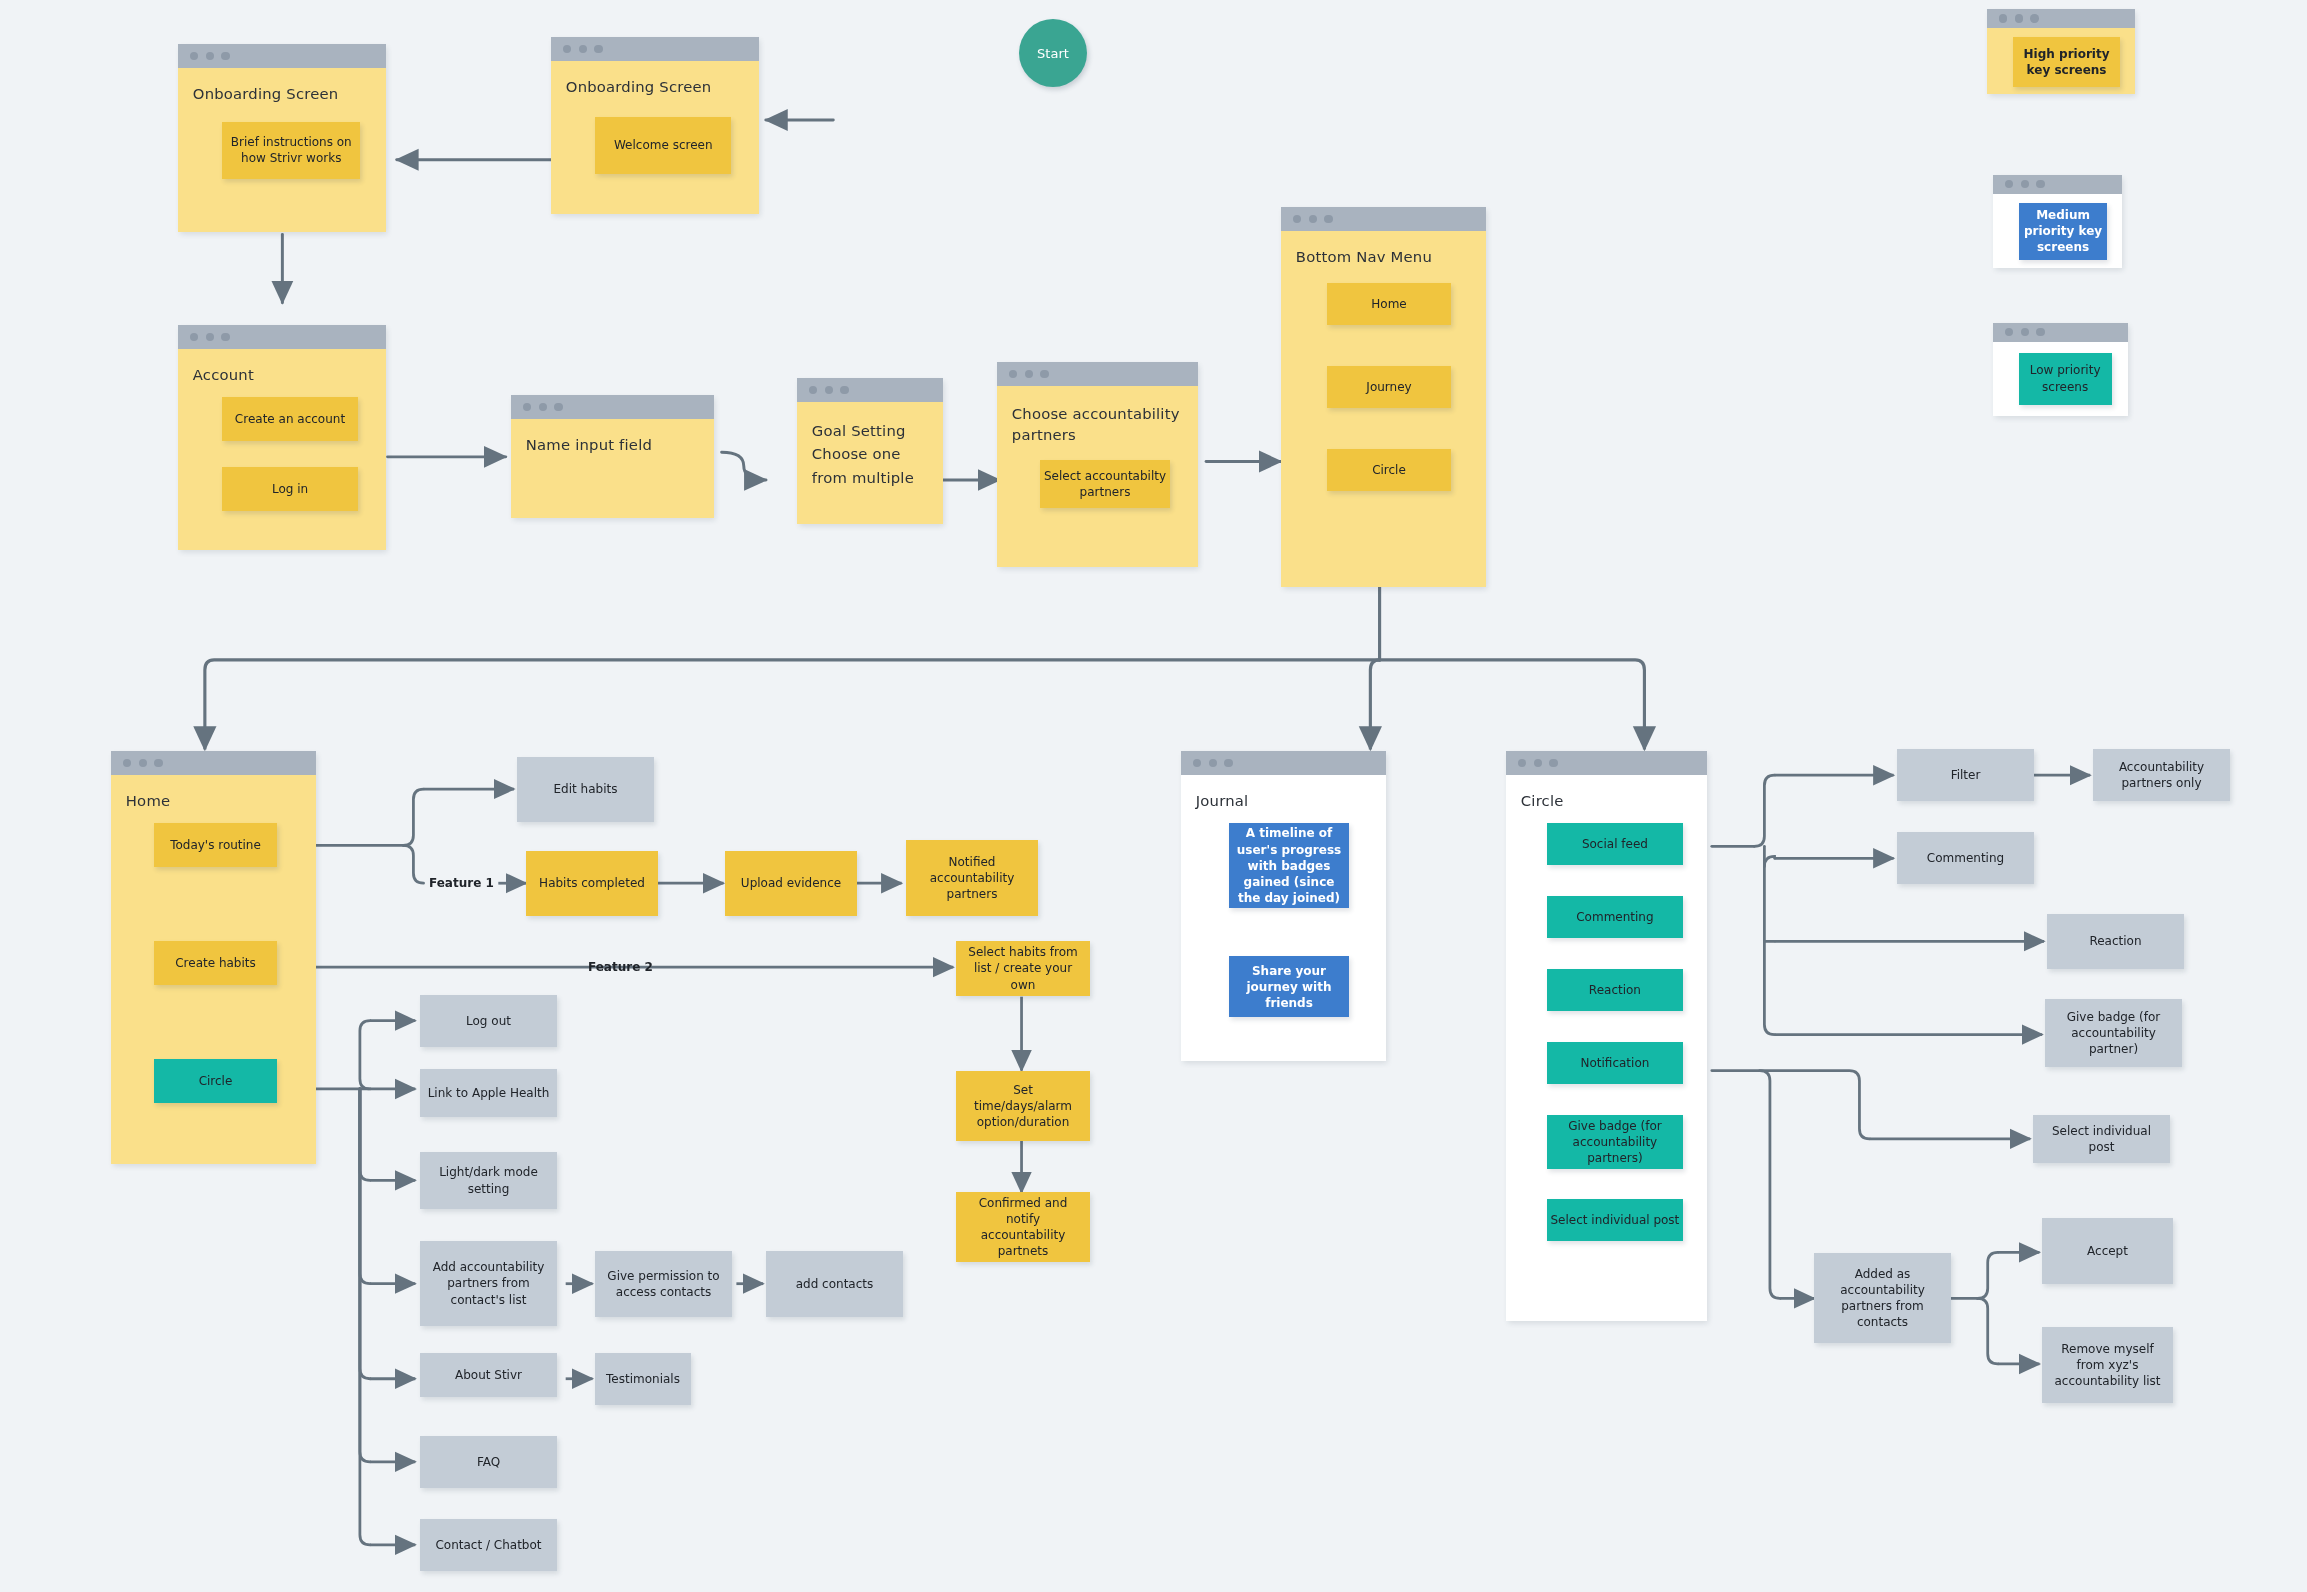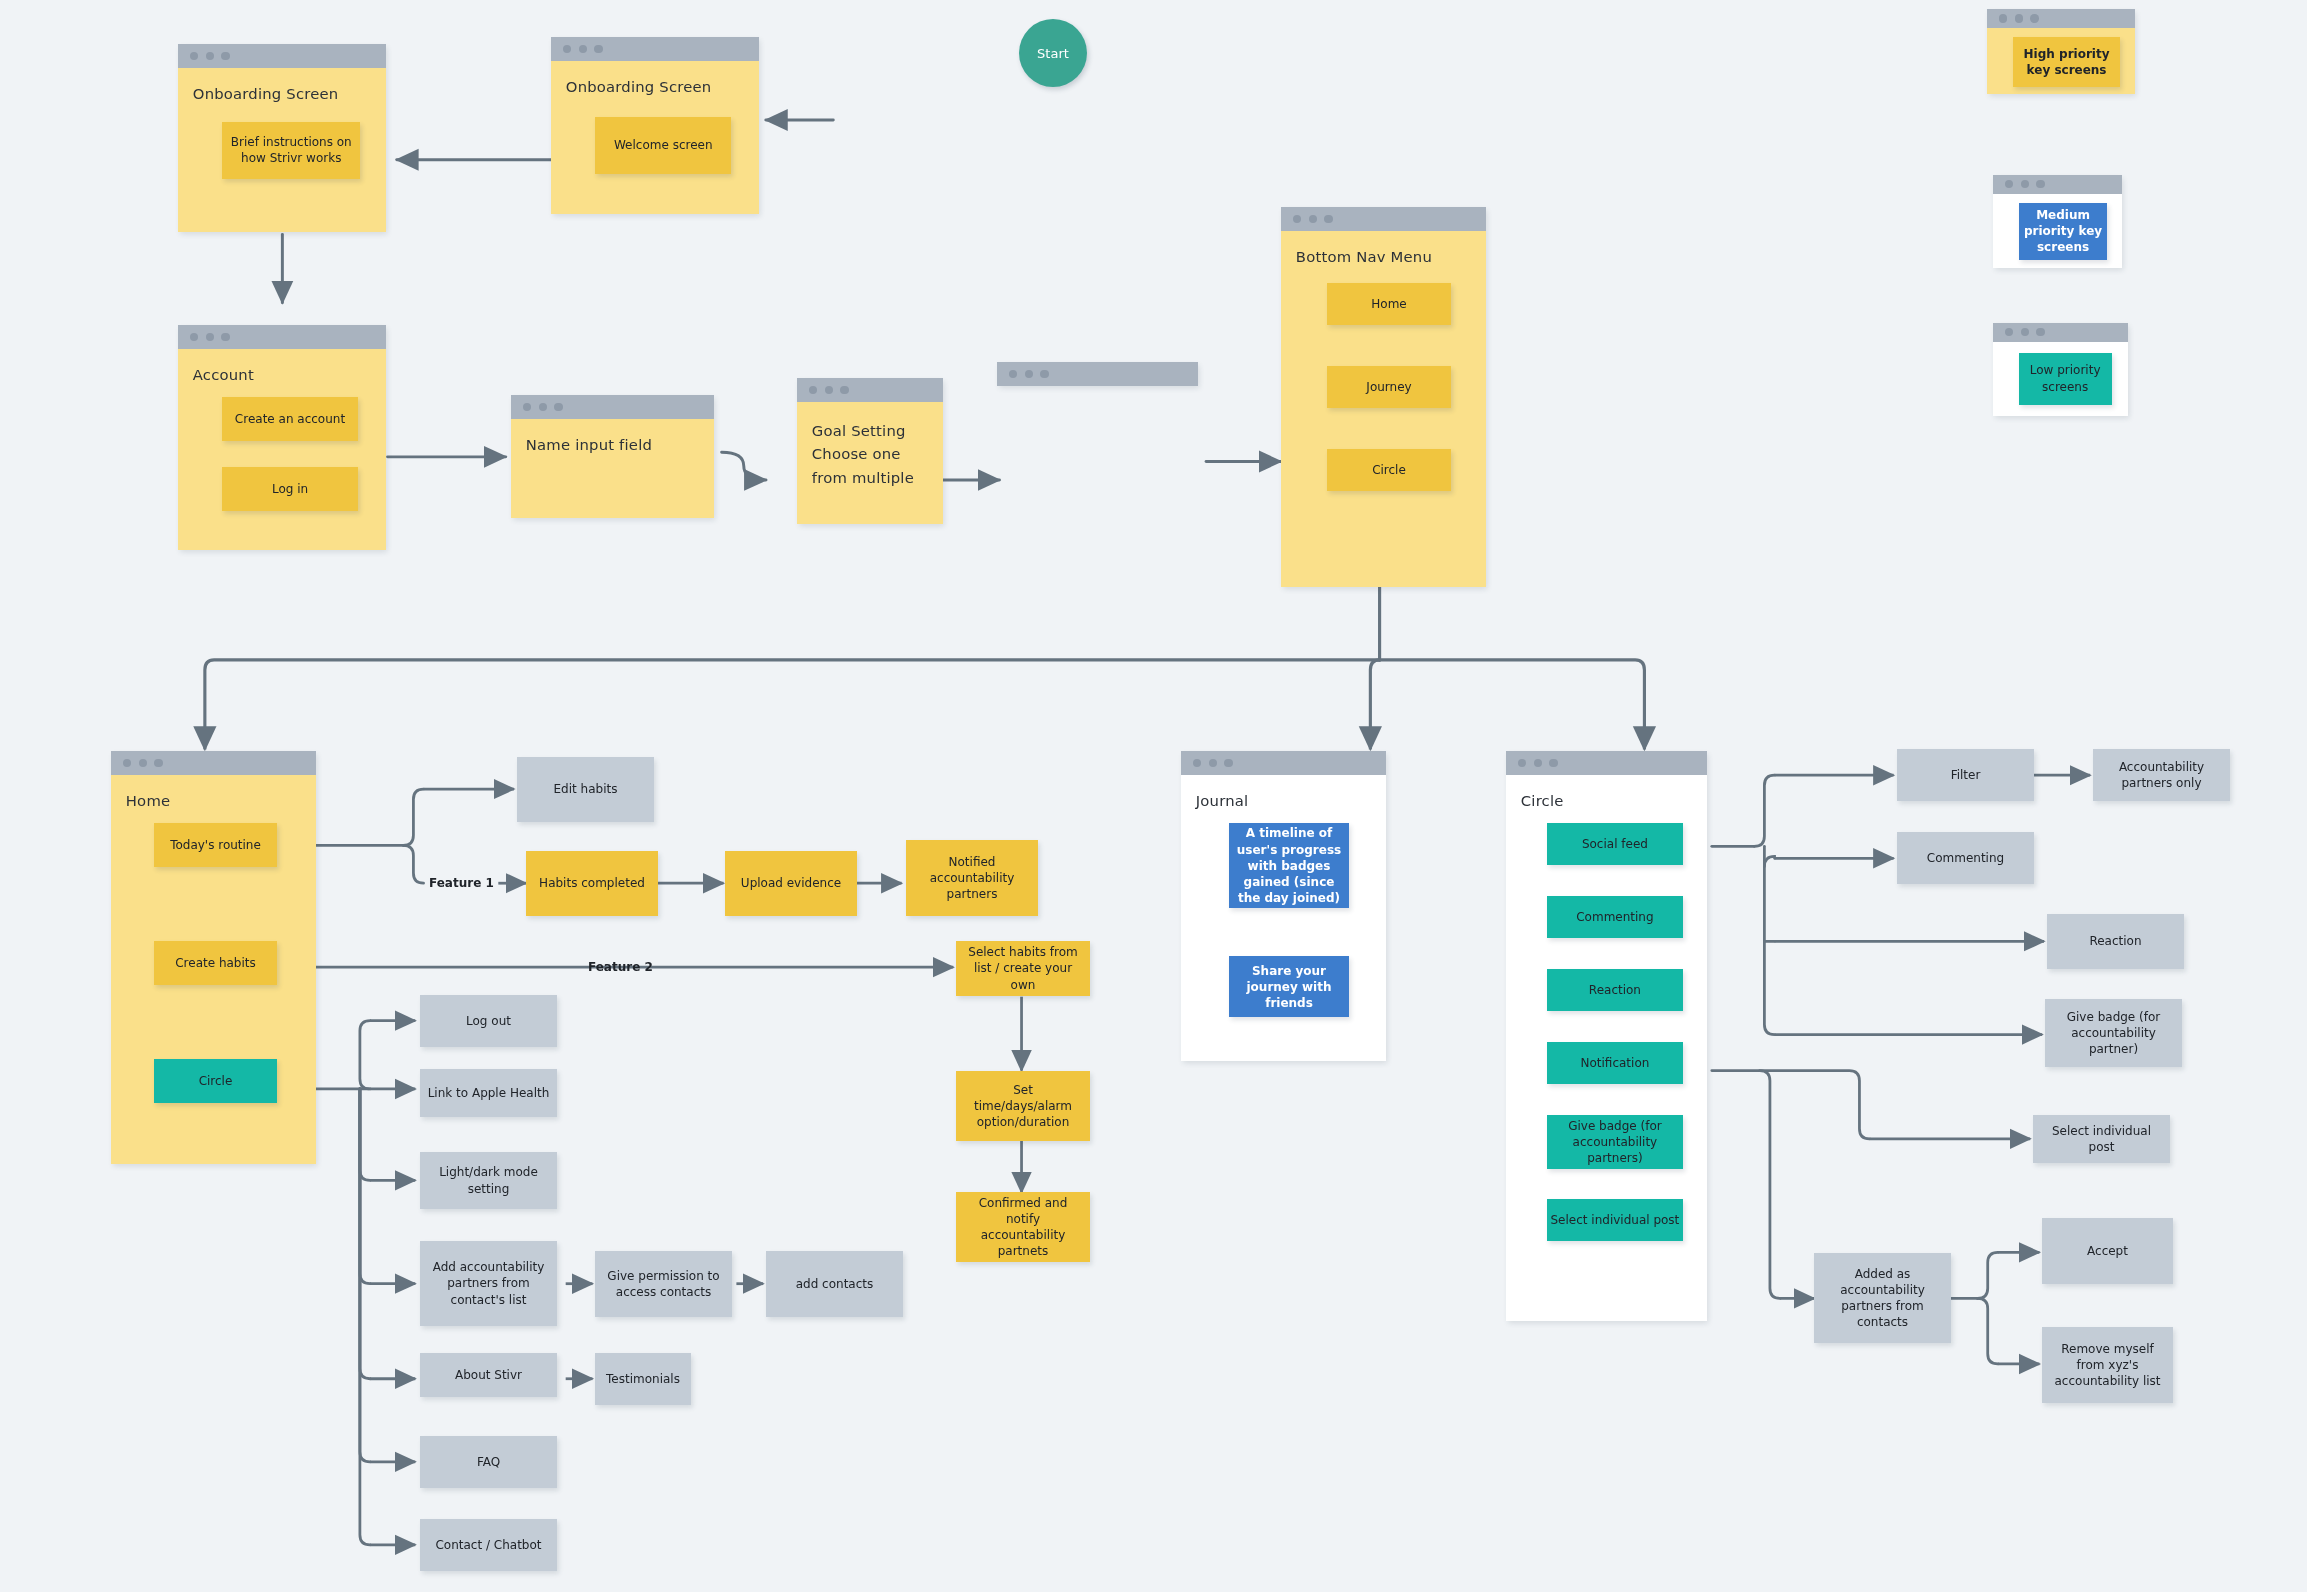--- a/index.html
+++ b/index.html
@@ -241,20 +241,24 @@
       <div class="title">Name input field</div>
     </div>
   </div>
 
   <div class="screen yellow" style="left:997px;top:362px;width:201px;">
     <div class="bar">
         <i></i>
         <i></i>
         <i></i>
       </div>
+    <div class="body" style="height:181px;">
+      <div class="title" style="line-height:1.45;">Choose accountability partners</div>
+      <div class="chip amber" style="margin:14.8px 13px 0 28px;height:48px;">Select accountabilty partners</div>
+    </div>
   </div>
 
   <div class="screen yellow" style="left:1281px;top:207px;width:205px;">
     <div class="bar">
         <i></i>
         <i></i>
         <i></i>
       </div>
     <div class="body" style="height:356px;">
       <div class="title">Bottom Nav Menu</div>

